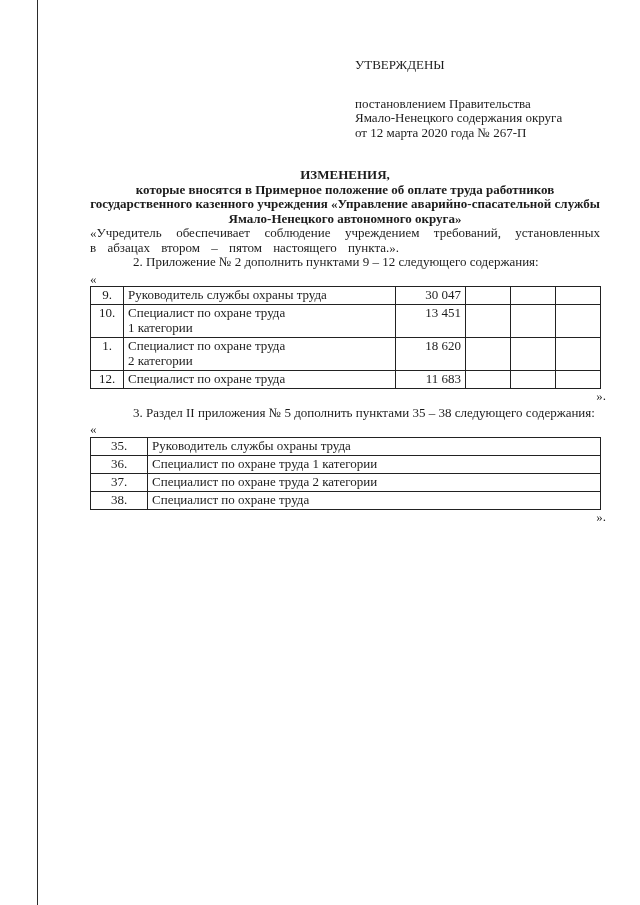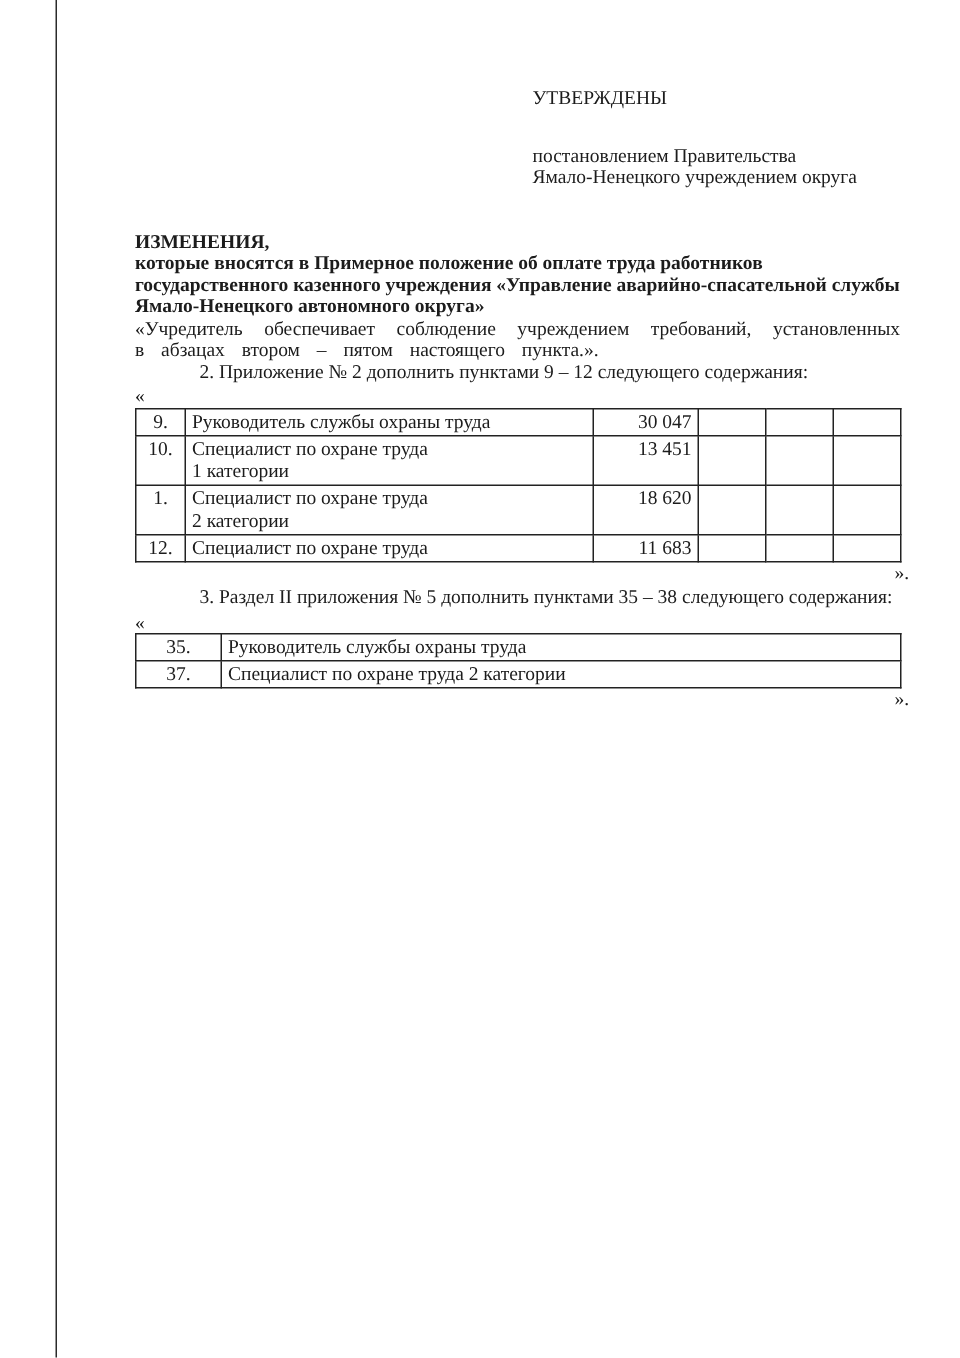--- a/index.html
+++ b/index.html
@@ -16,21 +16,21 @@
   .scan-line {
     position: absolute; left: 37px; top: 0;
     width: 1px; height: 905px;
     background: #2b2b2b;
   }
   .content {
     position: absolute; left: 90px; top: 0; width: 510px;
   }
   .approval { margin-left: 265px; padding-top: 58px; }
   .approval-stamp { margin-bottom: 24px; }
-  .heading { margin-top: 28px; font-weight: bold; }
+  .heading { margin-top: 28px; text-align: center; font-weight: bold; }
   .para { margin: 0; text-align: justify; }
   .indent { text-indent: 43px; }
   .p1-body { word-spacing: 8px; }
   .p1-intro { margin-top: 31px; }
   .quote-open { margin-top: 2px; }
   .quote-close { text-align: right; margin-right: -6px; }
   .p3 { margin-top: 2px; }
   table {
     border-collapse: collapse;
     width: 510px;
@@ -58,21 +58,22 @@
 </head>
 <body>
 
 <div class="scan-line"></div>
 
 <div class="content">
 
   <div class="approval">
     <div class="approval-stamp">УТВЕРЖДЕНЫ</div>
     <div>постановлением Правительства</div>
-    <div>Ямало-Ненецкого учреждением округа</div>
+    <div>Ямало-Ненецкого содержания округа</div>
+    <div>от 12 марта 2020 года № 267-П</div>
   </div>
 
   <div class="heading">
     <div>ИЗМЕНЕНИЯ,</div>
     <div>которые вносятся в Примерное положение об оплате труда работников государственного казенного учреждения «Управление аварийно-спасательной службы Ямало-Ненецкого автономного округа»</div>
   </div>
 
   <p class="para p1-body">«Учредитель обеспечивает соблюдение учреждением требований, установленных в абзацах втором – пятом настоящего пункта.».</p>
   <p class="para indent">2. Приложение № 2 дополнить пунктами 9 – 12 следующего содержания:</p>
 
@@ -135,21 +136,29 @@
     <colgroup>
       <col class="c-num">
         <col class="c-name">
     </colgroup>
     <tbody>
       <tr>
         <td class="num">35.</td>
         <td class="name">Руководитель службы охраны труда</td>
       </tr>
       <tr>
+        <td class="num">36.</td>
+        <td class="name">Специалист по охране труда 1 категории</td>
+      </tr>
+      <tr>
         <td class="num">37.</td>
         <td class="name">Специалист по охране труда 2 категории</td>
+      </tr>
+      <tr>
+        <td class="num">38.</td>
+        <td class="name">Специалист по охране труда</td>
       </tr>
     </tbody>
   </table>
 
   <div class="quote-close">».</div>
 
 </div>
 
 </body></html>

